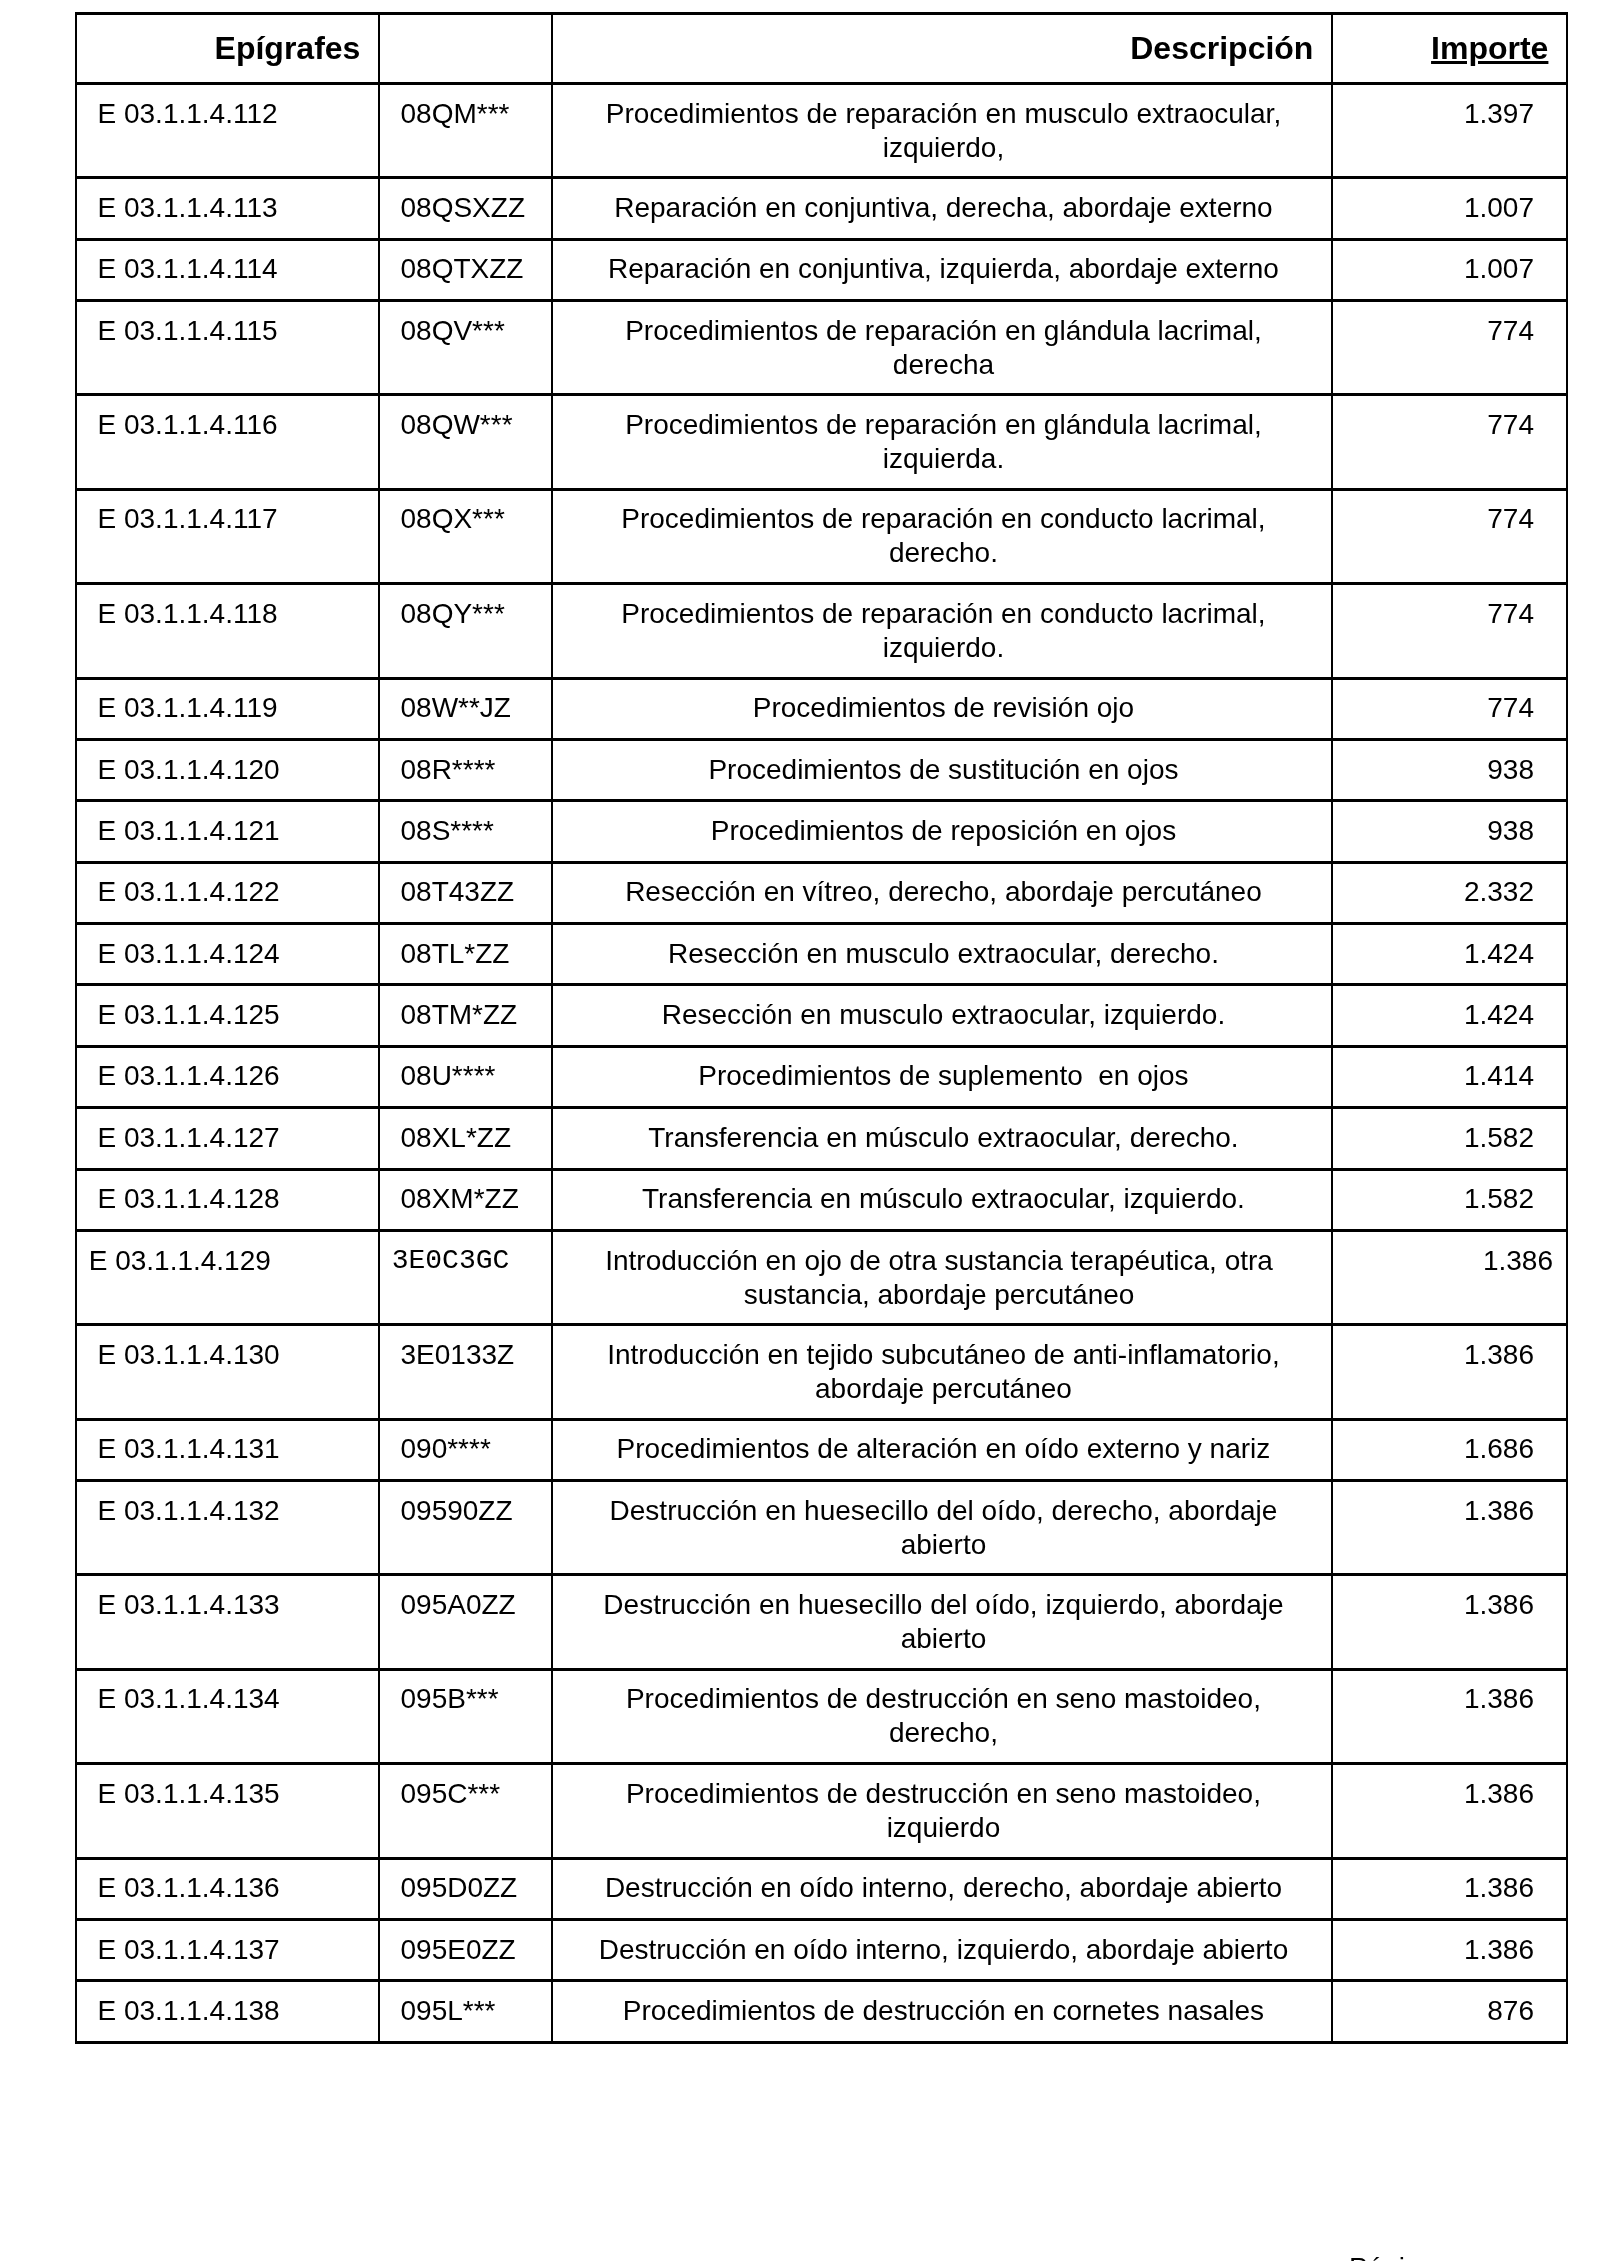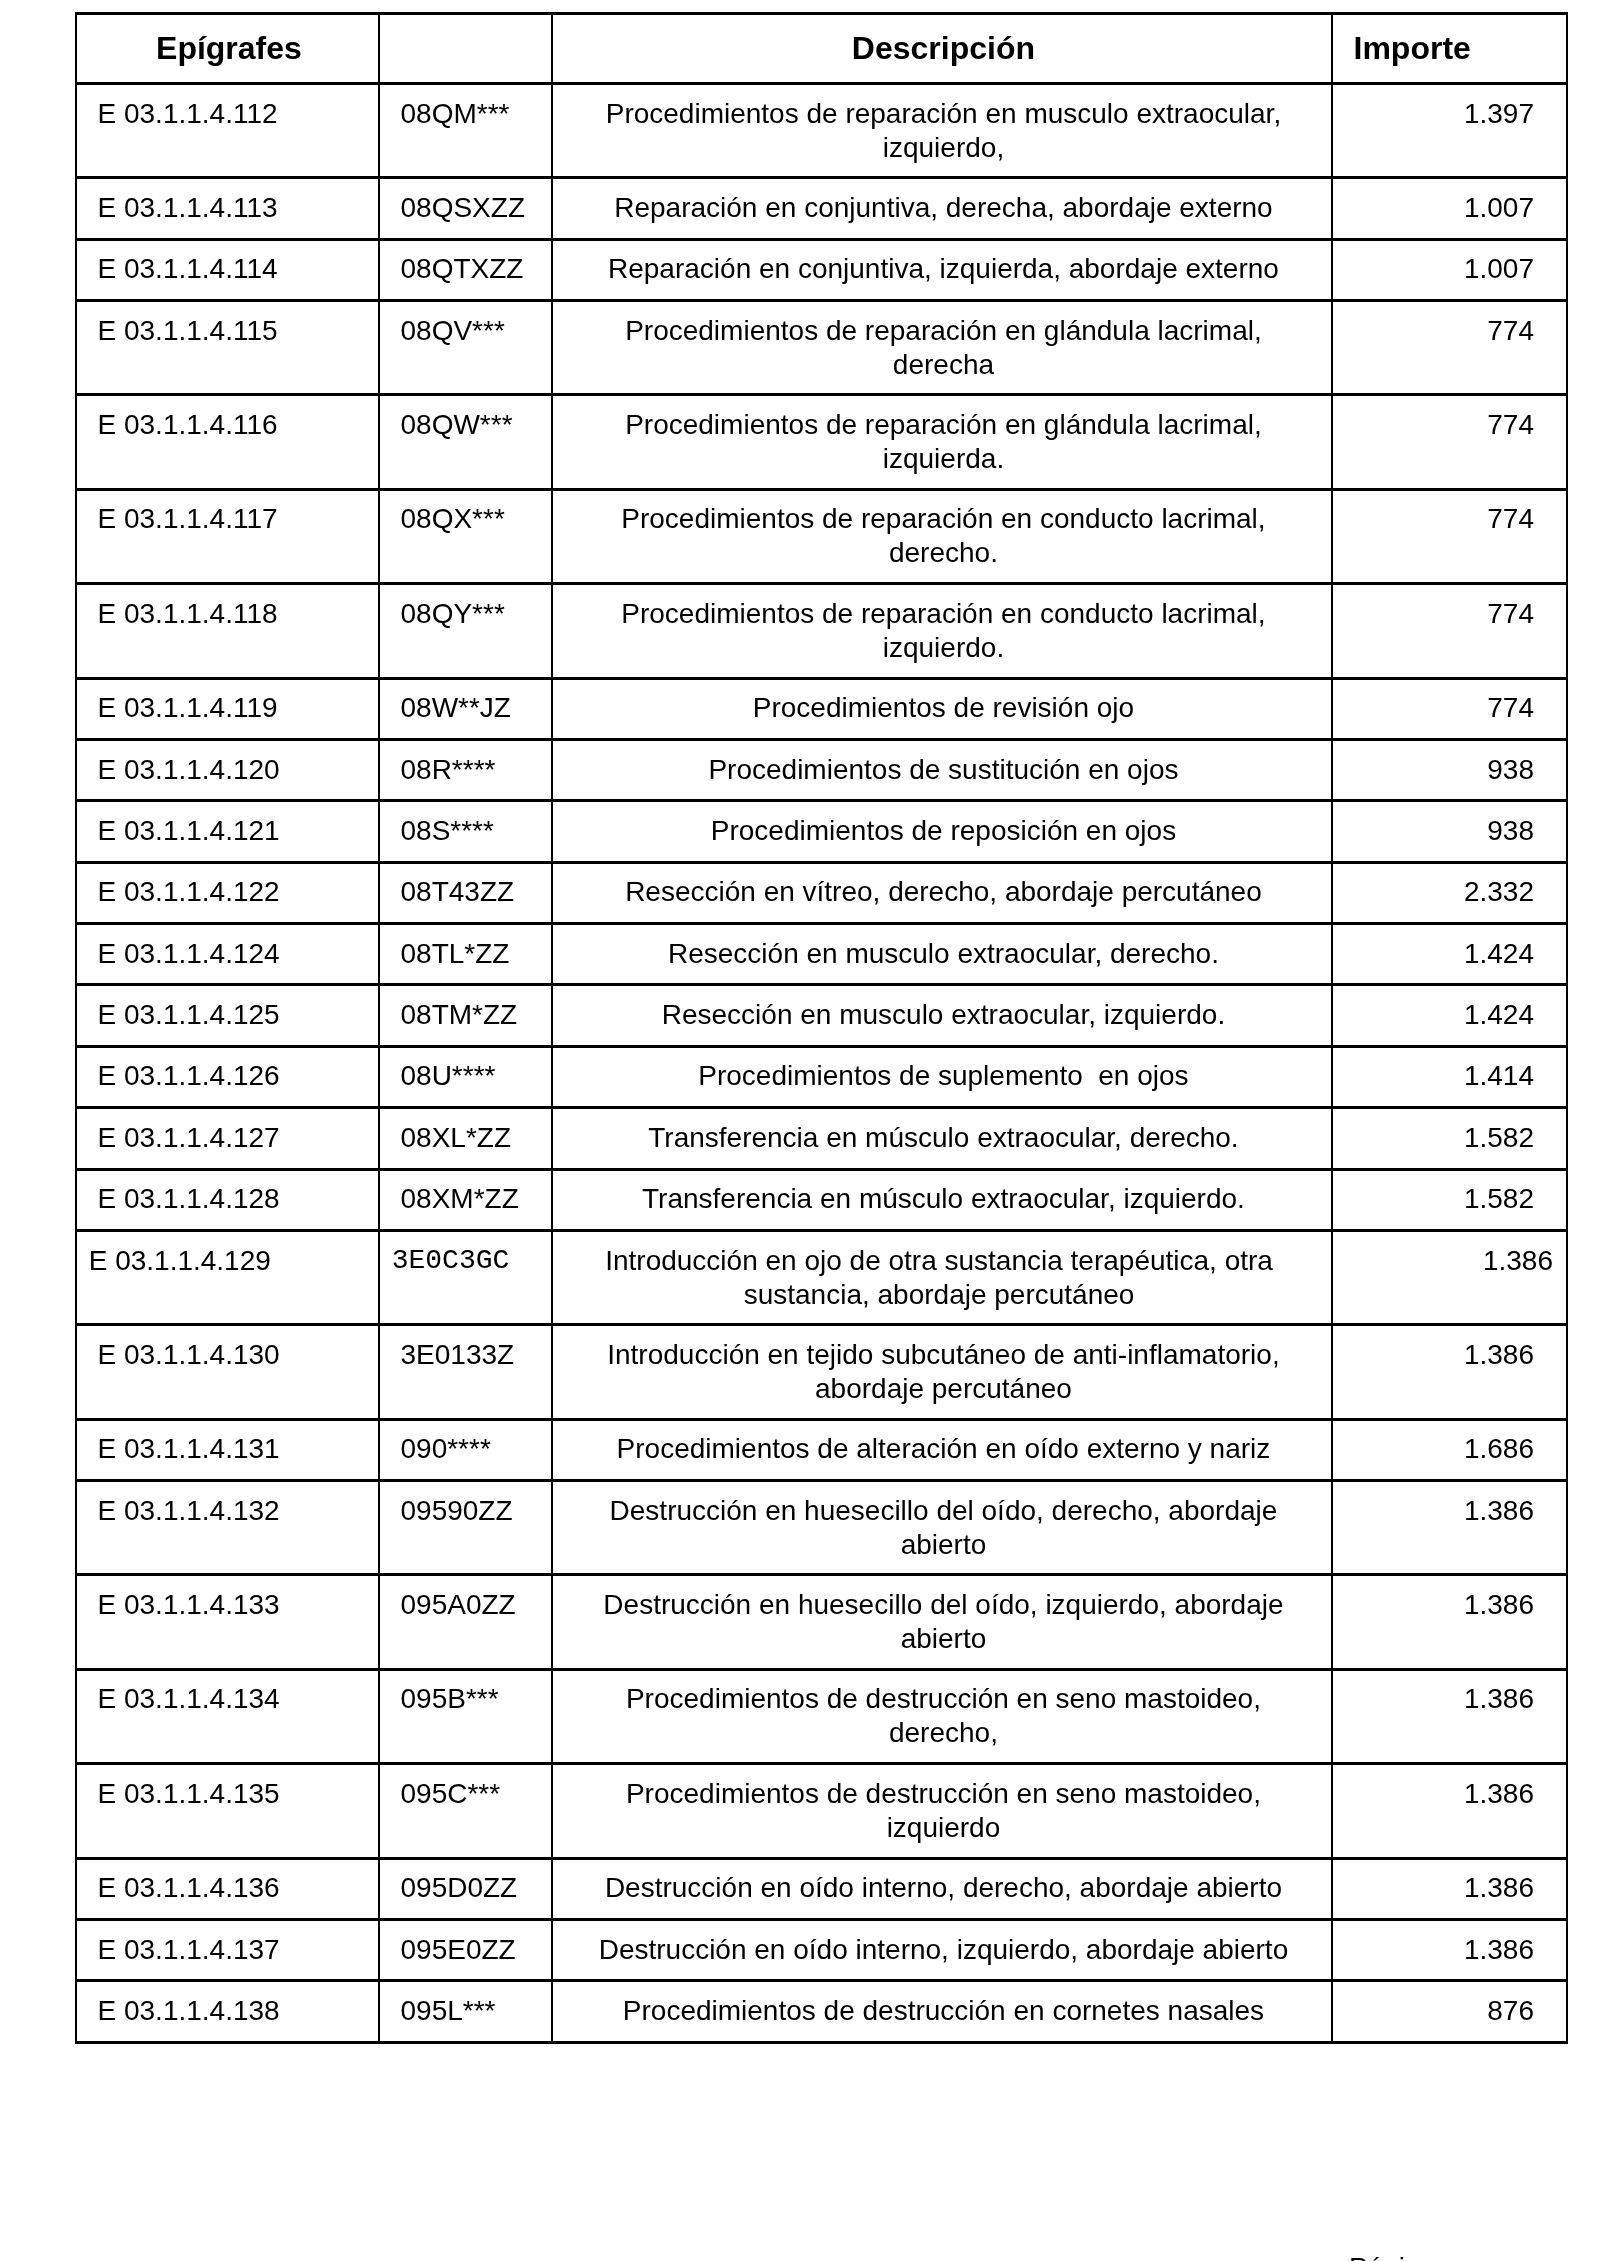--- a/index.html
+++ b/index.html
@@ -45,25 +45,25 @@
     border-bottom: 3.7px solid #000;
     vertical-align: top;
     padding: 11.7px 17.6px 11.7px 20.5px;
     word-wrap: break-word;
   }
   table.tariff th {
     font-weight: bold;
     font-size: 32px;
     height: 54px;
     vertical-align: middle;
-    text-align: center;
+    text-align: right;
     padding-top: 5.9px;
     padding-bottom: 7.3px;
   }
-  table.tariff th.h-imp { text-align: left; }
+  table.tariff th.h-imp { text-align: right; text-decoration: underline; }
   table.tariff tr.row td { height: 35px; }
   table.tariff td.code { padding-left: 20.5px; padding-right: 1px; }
   table.tariff td.desc { padding-left: 20.5px; padding-right: 17.6px; text-align: center; }
   table.tariff td.imp { text-align: right; padding-right: 32px; }
   table.tariff tr.shift td.epi { padding-left: 11.7px; }
   table.tariff tr.shift td.code { padding-left: 11.7px; font-family: Liberation Mono, monospace; }
   table.tariff tr.shift td.desc { padding-left: 11.7px; }
   table.tariff tr.shift td.imp { padding-right: 13px; }
   .footer-fragment {
     position: absolute;

